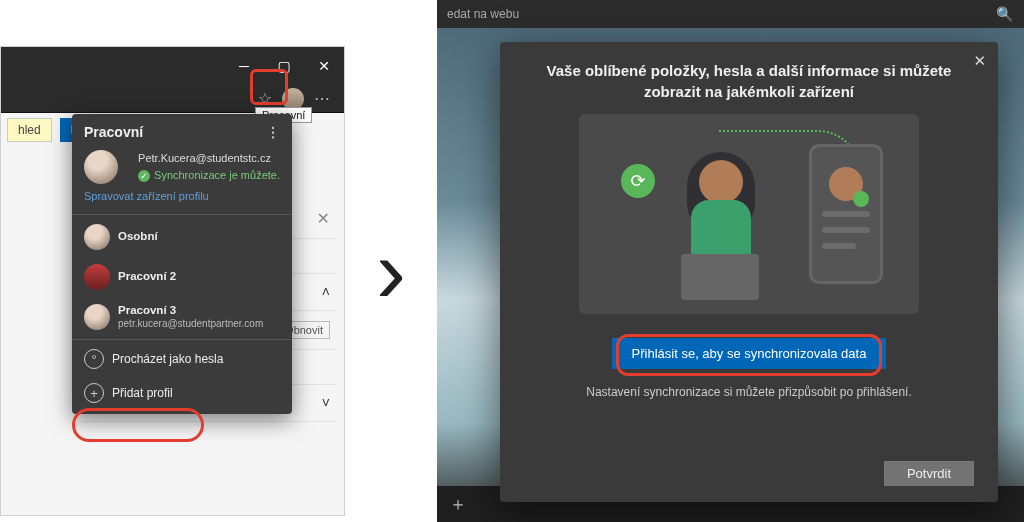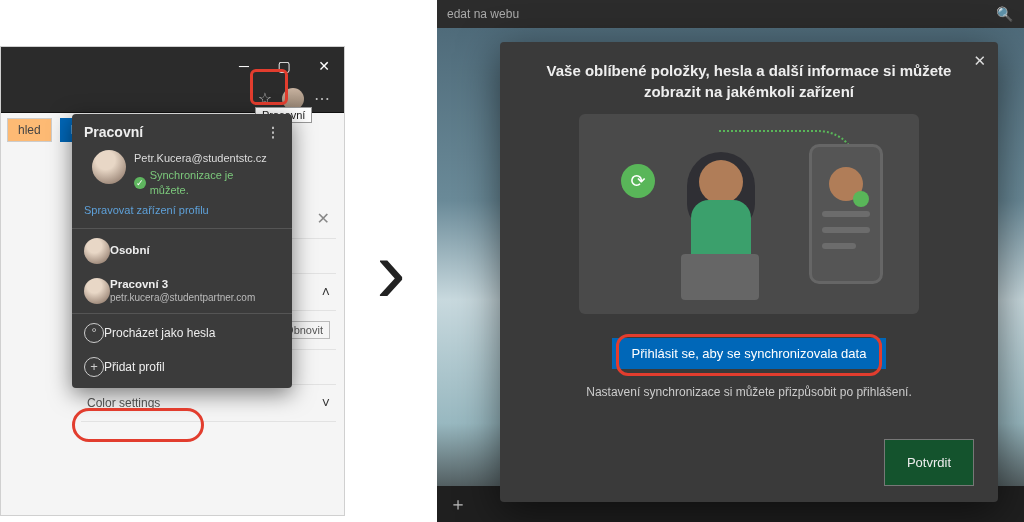--- a/index.html
+++ b/index.html
@@ -22,46 +22,46 @@
   .left-urlbar .avatar-small {
     width: 22px; height: 22px; border-radius: 50%; background: linear-gradient(#c7b29f,#8d7c6c);
   }
   .red-box1 { position:absolute; border:3px solid #e23d2e; border-radius:6px; }
   .red-box-profile { top:69px; left:250px; width:38px; height:36px; }
 
   .tabs-row {
     height: 34px; display:flex; align-items:center; gap:8px; padding:0 6px;
     font-size:12px; color:#444;
   }
-  .tab-btn { padding:4px 10px; border:1px solid #ccc; background:#fdba74; }
+  .tab-btn { padding:4px 10px; border:1px solid #ccc; background:#fef9c3; }
   .tab-btn.blue { background:#0067b8; color:#fff; border-color:#0067b8; }
 
   
   .bg-panel { position:absolute; left:80px; top:152px; width:255px; font-size:12px; color:#555; }
   .bg-row { padding:10px 6px; border-bottom:1px solid #e2e2e2; display:flex; align-items:center; justify-content:space-between; }
   .bg-row .x { color:#888; font-size:16px; }
   .chev { font-size:14px; color:#333; }
 
   
   .flyout {
     position:absolute; top:114px; left:72px; width:220px; background:#3b3b3b; color:#eee;
     border-radius:4px; box-shadow:0 6px 22px rgba(0,0,0,.5); padding-bottom:4px; font-size:12px;
   }
   .fly-header { padding:10px 12px 4px; font-weight:600; font-size:14px; display:flex; justify-content:space-between;}
   .fly-header .dots { color:#bbb; }
-  .fly-current { display:flex; gap:8px; padding:6px 20px 2px; align-items:flex-start;justify-content:space-between;}
+  .fly-current { display:flex; gap:8px; padding:6px 12px 2px; align-items:flex-start;justify-content:space-between;}
   .fly-avatar { width:34px; height:34px; border-radius:50%; background:radial-gradient(circle at 40% 30%, #e8d7c6 30%, #9c8778 80%); flex:none;}
   .fly-avatar.sm { width:26px; height:26px;}
   .fly-col { line-height:1.35; }
   .fly-email { font-size:11px; color:#ddd;}
   .fly-sync { color:#7cc97c; font-size:11px; display:flex; gap:4px; align-items:center; margin-top:2px;}
   .green-dot { width:12px;height:12px;border-radius:50%;background:#5fb65f;display:flex;align-items:center;justify-content:center;color:#fff;font-size:9px;}
   .fly-link { color:#5ea0d8; font-size:11px; padding:4px 12px 10px; display:block;}
   .fly-divider { height:1px; background:#555; margin:2px 0;}
-  .fly-item { display:flex; padding:7px 12px; align-items:center;}
+  .fly-item { display:flex; gap:8px; padding:7px 12px; align-items:center;}
   .fly-item .name { font-weight:600; font-size:11.5px;}
   .fly-item .sub { font-size:10px; color:#bbb;}
   .fly-item-col { display:flex; flex-direction:column; line-height:1.2;}
   .icon-circle { width:20px;height:20px;border:1.5px solid #ccc;border-radius:50%;display:flex;align-items:center;justify-content:center;font-size:13px;color:#ccc;flex:none;}
   .fly-item.tall { align-items:flex-start;}
 
   .red-box-add { top:408px; left:72px; width:132px; height:34px; position:absolute; border:3px solid #e23d2e; border-radius:18px; }
 
   .tooltip-badge {
     position:absolute; top:107px; left:255px; background:#fff; color:#222; border:1px solid #999;
@@ -127,21 +127,21 @@
     position:absolute; top:16px; left:140px; width:140px; height:40px;
     border-top:2px dotted #59b659; border-right:2px dotted #59b659;
     border-radius:0 40px 0 0;
   }
   .cta {
     margin-top:24px; background:#0067b8; color:#fff; padding:8px 20px; font-size:13px; border:none;text-align:center;
   }
   .red-box-cta { position:absolute; border:3px solid #e23d2e; border-radius:12px; top:334px; left:616px; width:266px; height:42px;}
   .sub-note { margin-top:16px; font-size:12px; color:#ccc; text-align:center;}
   .dlg-footer { margin-top:auto; align-self:flex-end;}
-  .dlg-footer button { background:#14532d; border:1px solid #777; color:#eee; padding:15px 22px; font-size:13px;}
+  .dlg-footer button { background:#737373; border:1px solid #777; color:#eee; padding:4px 22px; font-size:13px;}
 </style>
 </head>
 <body>
 
 <div class="left-win">
   <div class="left-chrome">
     <span class="winbtn">─</span>
     <span class="winbtn">▢</span>
     <span class="winbtn">✕</span>
   </div>
@@ -201,20 +201,26 @@
       </span>
     </div>
   </div>
   <a class="fly-link">Spravovat zařízení profilu</a>
   <div class="fly-divider"></div>
 
   <div class="fly-item">
     <span class="fly-avatar sm"></span>
     <div class="fly-item-col">
         <span class="name">Osobní</span>
+      </div>
+  </div>
+  <div class="fly-item">
+    <span class="fly-avatar sm" style="background:linear-gradient(#c43d3d,#6b1f1f);"></span>
+    <div class="fly-item-col">
+        <span class="name">Pracovní 2</span>
       </div>
   </div>
   <div class="fly-item tall">
     <span class="fly-avatar sm"></span>
     <div class="fly-item-col">
       <span class="name">Pracovní 3</span>
       <span class="sub">petr.kucera@studentpartner.com</span>
     </div>
   </div>
 

